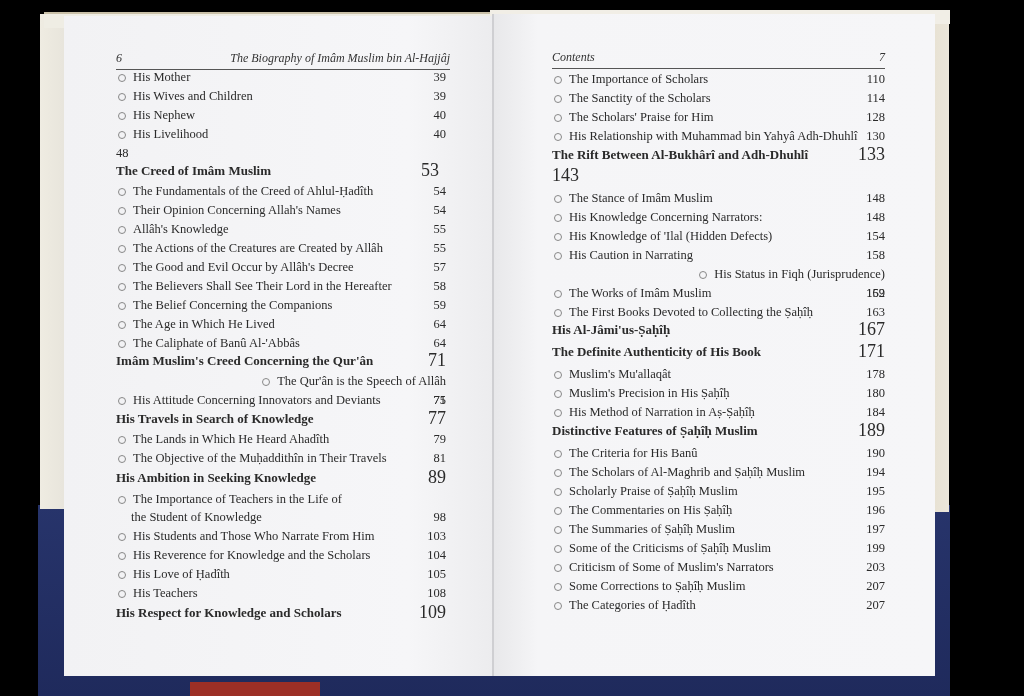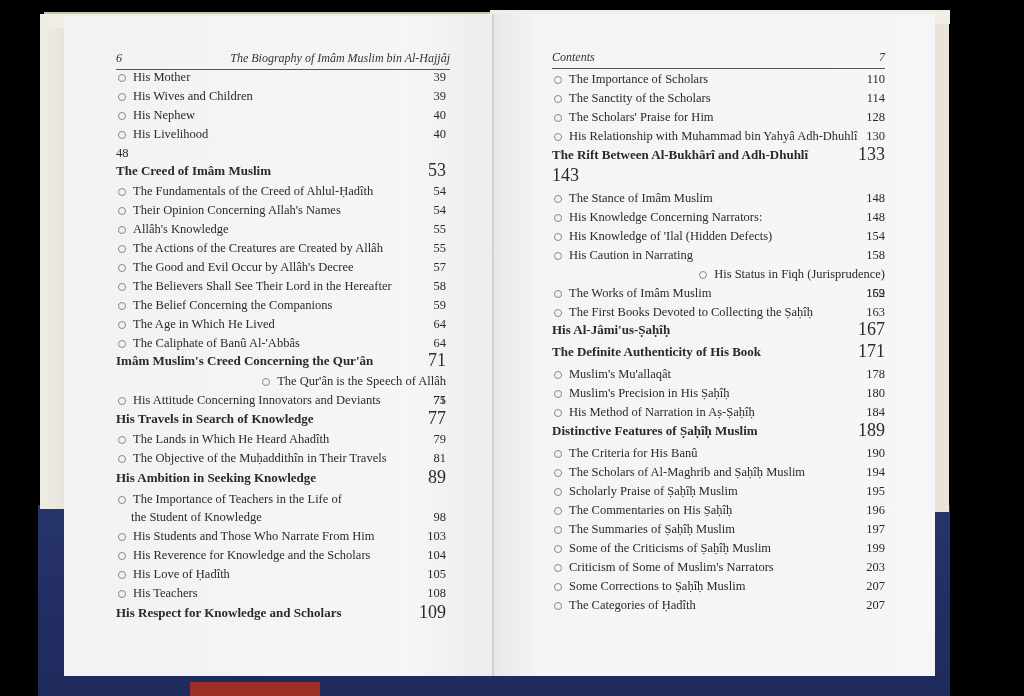--- a/index.html
+++ b/index.html
@@ -90,21 +90,21 @@
       <div class="row" style="position: absolute; left: 0px; right: 0px; top: 57px;">
         <span class="label">
           <span class="bullet"></span>
           <span>His Livelihood</span>
         </span>
         <span class="page-no">40</span>
       </div>
       <div class="row" style="position: absolute; left: 0px; right: 0px; top: 76px;">
         <span class="page-no">48</span>
       </div>
-      <div class="row chapter" style="position: absolute; left: 0px; right: 0px; top: 93px;">
+      <div class="row chapter" style="position: absolute; left: 0px; right: 7px; top: 93px;">
         <span class="label">
           <span>The Creed of Imâm Muslim</span>
         </span>
         <span class="page-no">53</span>
       </div>
       <div class="row" style="position: absolute; left: 0px; right: 0px; top: 114px;">
         <span class="label">
           <span class="bullet"></span>
           <span>The Fundamentals of the Creed of Ahlul-Ḥadîth</span>
         </span>

